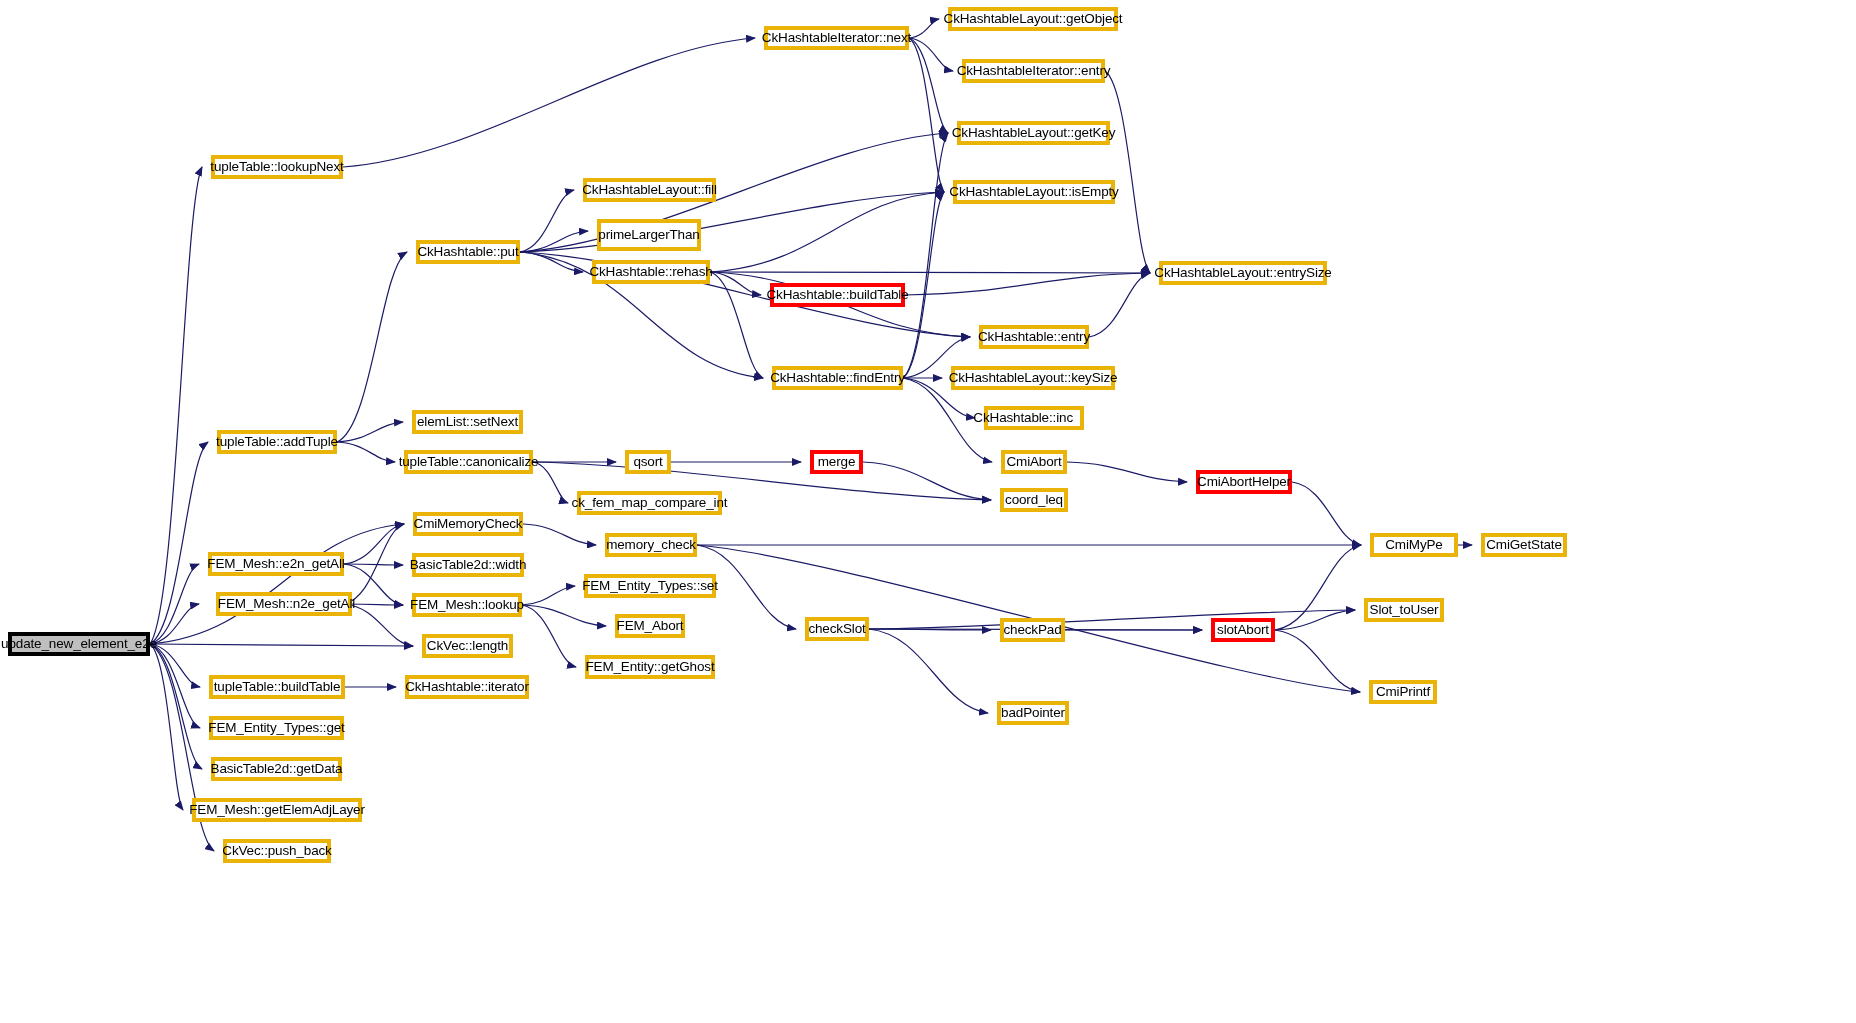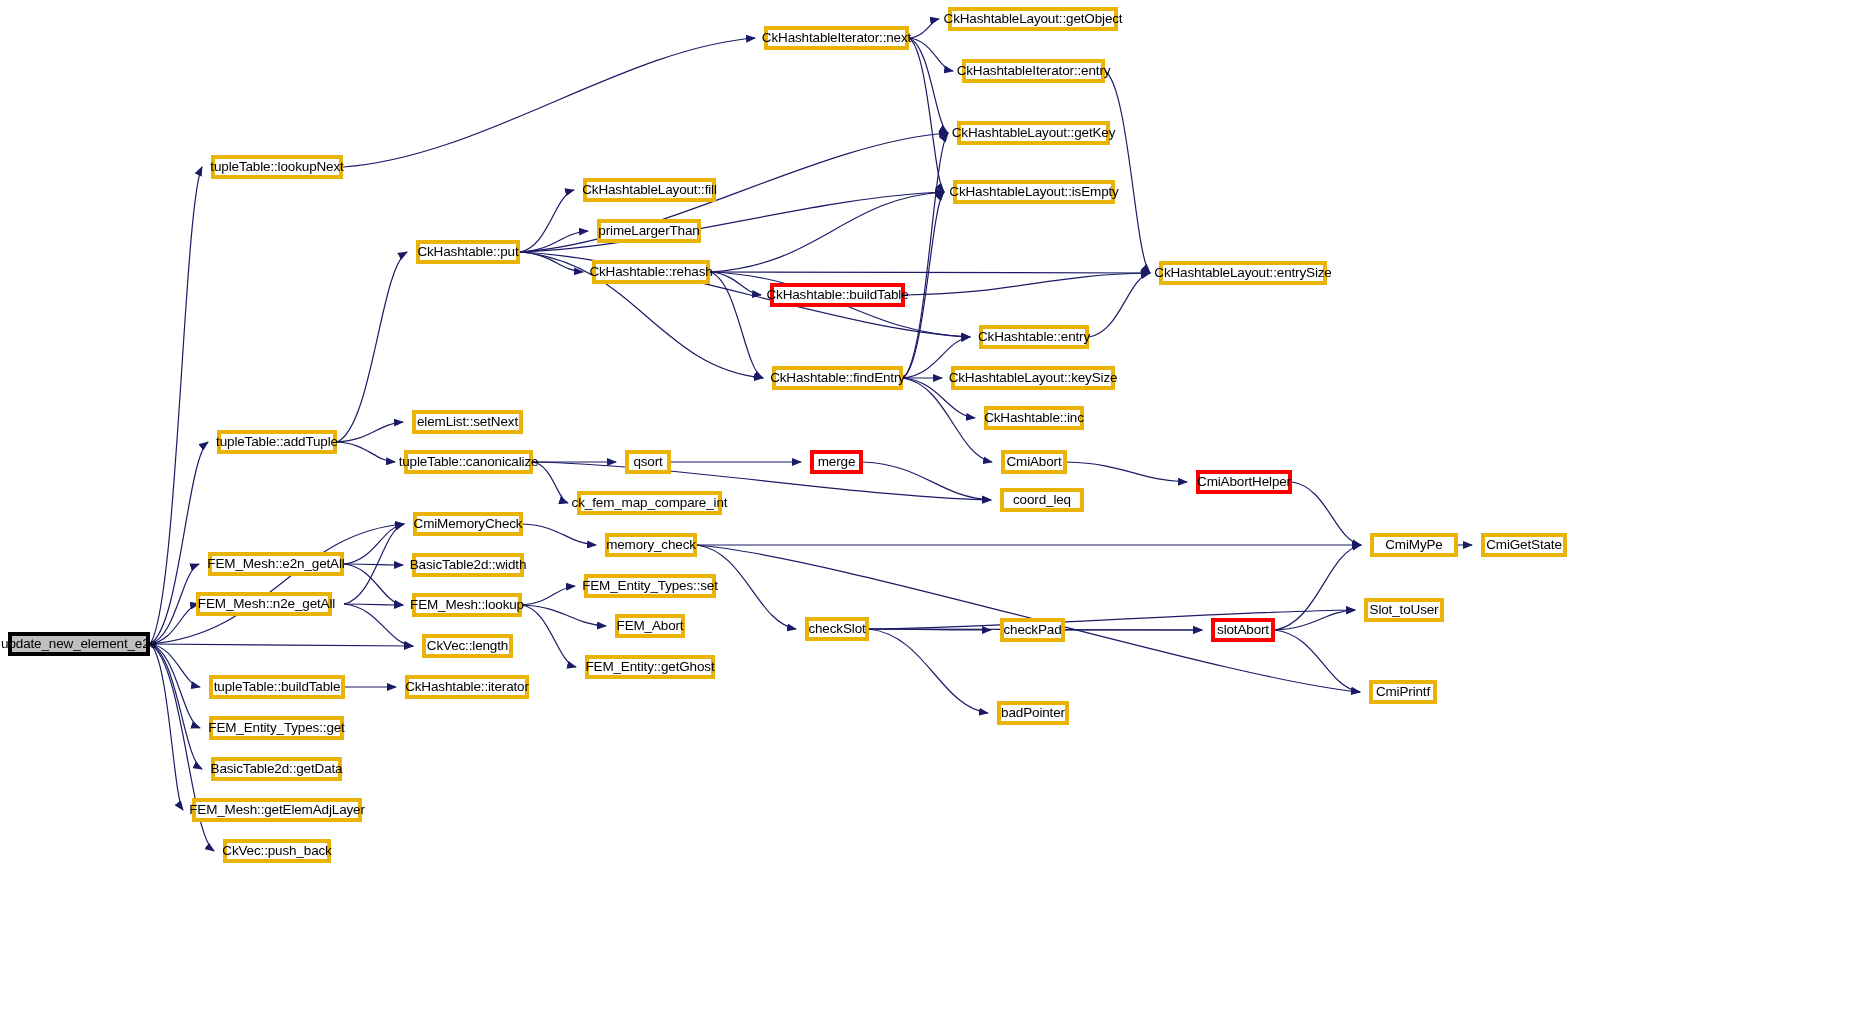--- a/index.html
+++ b/index.html
@@ -140,21 +140,21 @@
       </div>
       <div class="node" style="left: 211px; top: 155px; width: 132px; height: 24px;">
         <span>tupleTable::lookupNext</span>
       </div>
       <div class="node" style="left: 217px; top: 430px; width: 120px; height: 24px;">
         <span>tupleTable::addTuple</span>
       </div>
       <div class="node" style="left: 208px; top: 552px; width: 136px; height: 24px;">
         <span>FEM_Mesh::e2n_getAll</span>
       </div>
-      <div class="node" style="left: 196px; top: 592px; width: 136px; height: 24px; padding-left: 12px;">
+      <div class="node" style="left: 216px; top: 592px; width: 136px; height: 24px; padding-left: 12px;">
         <span>FEM_Mesh::n2e_getAll</span>
       </div>
       <div class="node" style="left: 209px; top: 675px; width: 136px; height: 24px;">
         <span>tupleTable::buildTable</span>
       </div>
       <div class="node" style="left: 209px; top: 716px; width: 135px; height: 24px;">
         <span>FEM_Entity_Types::get</span>
       </div>
       <div class="node" style="left: 211px; top: 757px; width: 131px; height: 24px;">
         <span>BasicTable2d::getData</span>
@@ -185,21 +185,21 @@
       </div>
       <div class="node" style="left: 422px; top: 634px; width: 91px; height: 24px;">
         <span>CkVec::length</span>
       </div>
       <div class="node" style="left: 405px; top: 675px; width: 124px; height: 24px;">
         <span>CkHashtable::iterator</span>
       </div>
       <div class="node" style="left: 583px; top: 178px; width: 133px; height: 24px;">
         <span>CkHashtableLayout::fill</span>
       </div>
-      <div class="node" style="left: 597px; top: 219px; width: 104px; height: 24px;">
+      <div class="node" style="left: 597px; top: 219px; width: 104px; height: 32px;">
         <span>primeLargerThan</span>
       </div>
       <div class="node" style="left: 592px; top: 260px; width: 118px; height: 24px;">
         <span>CkHashtable::rehash</span>
       </div>
       <div class="node" style="left: 625px; top: 450px; width: 46px; height: 24px;">
         <span>qsort</span>
       </div>
       <div class="node" style="left: 577px; top: 491px; width: 145px; height: 24px;">
         <span>ck_fem_map_compare_int</span>
@@ -242,27 +242,27 @@
       </div>
       <div class="node" style="left: 953px; top: 180px; width: 162px; height: 24px;">
         <span>CkHashtableLayout::isEmpty</span>
       </div>
       <div class="node" style="left: 979px; top: 325px; width: 110px; height: 24px;">
         <span>CkHashtable::entry</span>
       </div>
       <div class="node" style="left: 951px; top: 366px; width: 164px; height: 24px;">
         <span>CkHashtableLayout::keySize</span>
       </div>
-      <div class="node" style="left: 984px; top: 406px; width: 100px; height: 24px;">
+      <div class="node" style="left: 984px; top: 406px; width: 100px; height: 24px; justify-content: flex-end;">
         <span>CkHashtable::inc</span>
       </div>
       <div class="node" style="left: 1001px; top: 450px; width: 66px; height: 24px;">
         <span>CmiAbort</span>
       </div>
-      <div class="node" style="left: 1000px; top: 488px; width: 84px; height: 24px;">
+      <div class="node" style="left: 1000px; top: 488px; width: 68px; height: 24px;">
         <span>coord_leq</span>
       </div>
       <div class="node" style="left: 1000px; top: 618px; width: 65px; height: 24px;">
         <span>checkPad</span>
       </div>
       <div class="node" style="left: 997px; top: 701px; width: 72px; height: 24px;">
         <span>badPointer</span>
       </div>
       <div class="node" style="left: 1159px; top: 261px; width: 168px; height: 24px;">
         <span>CkHashtableLayout::entrySize</span>

